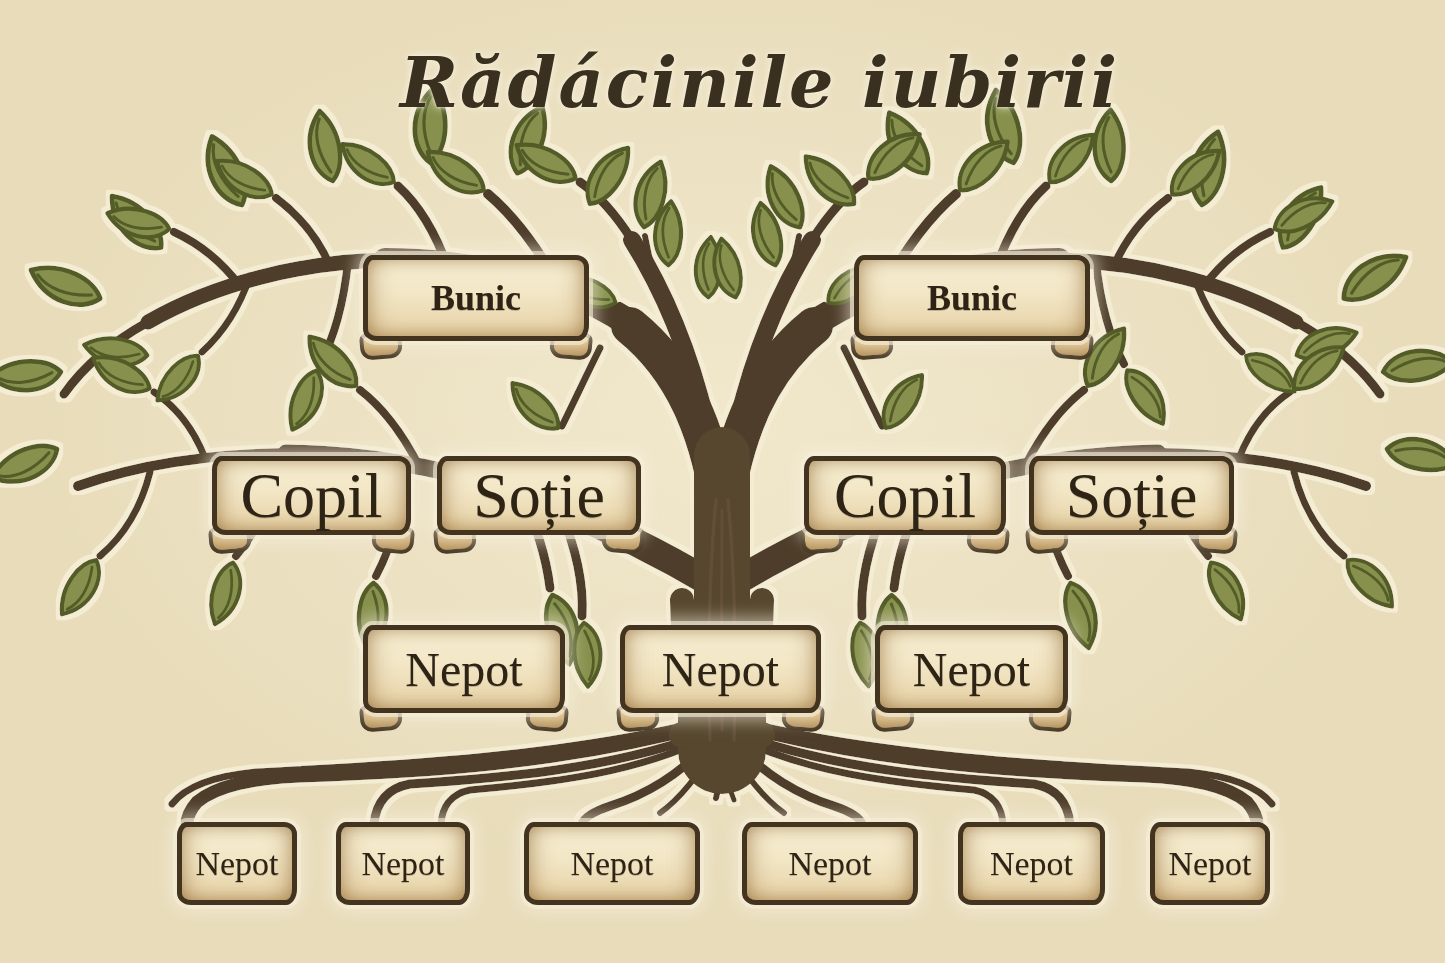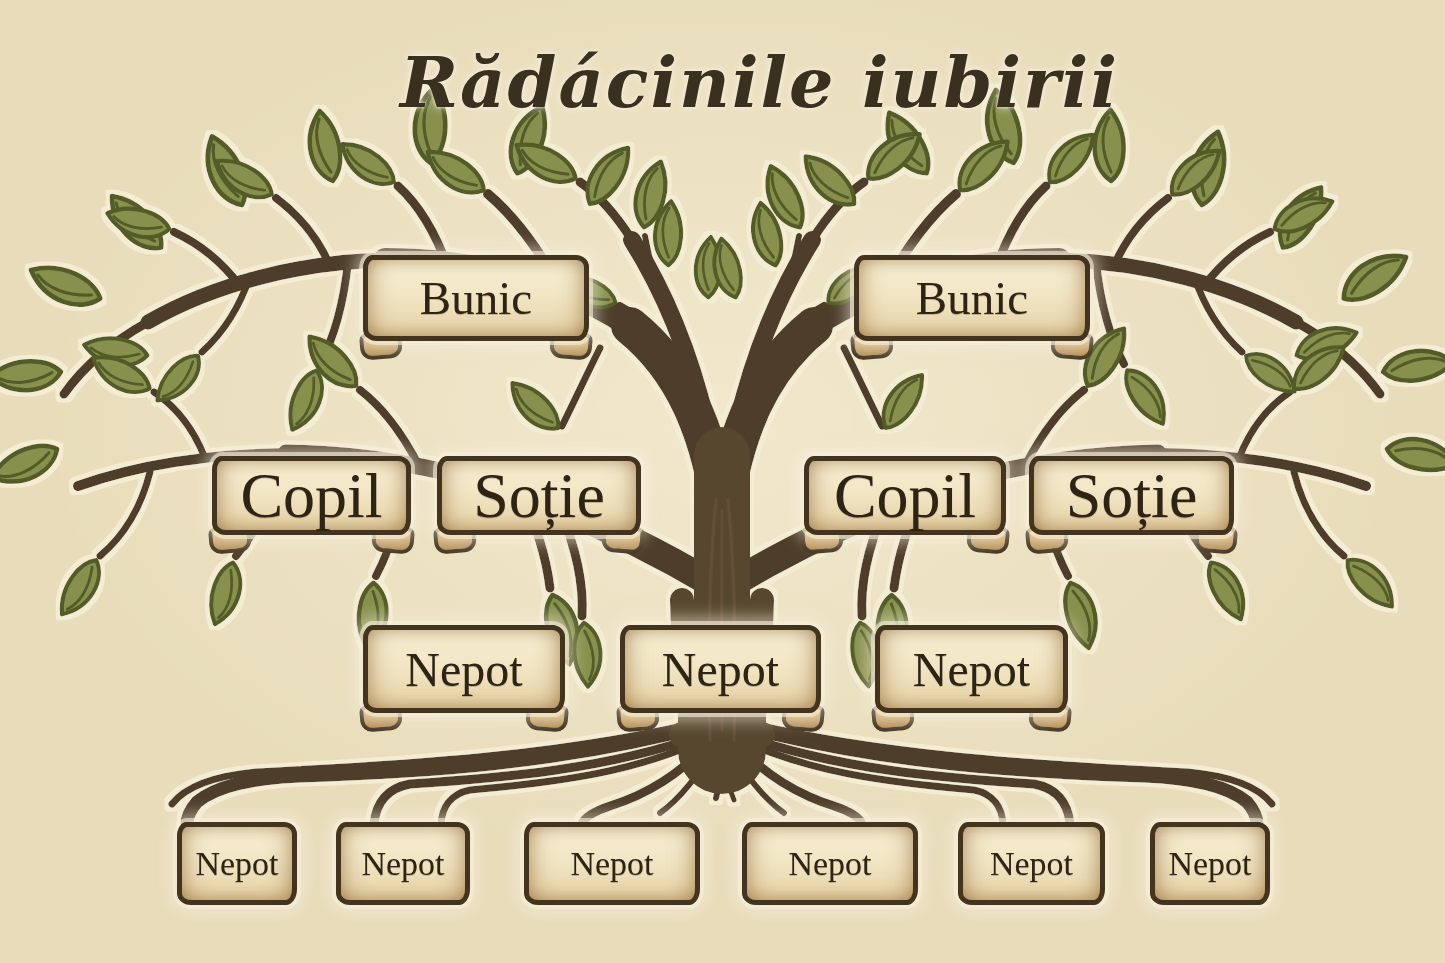--- a/index.html
+++ b/index.html
@@ -51,21 +51,21 @@
     background:linear-gradient(180deg,#dcbd84, var(--c-roll) 40%, #b28e55 100%);
     border:4px solid var(--c-banner_border);
     border-radius:7px 7px 12px 12px;
   }
   .scroll::before{left:-3px;transform:rotate(-5deg);}
   .scroll::after{right:-3px;transform:rotate(5deg);}
   .banner .label{
     position:relative;z-index:2;color:var(--c-label_ink);
     text-shadow:0 1px 0 rgba(67,52,32,.25);white-space:nowrap;
   }
-  .r1 .label{font-size:47px;}
+  .r1 .label{font-size:36px;font-weight:bold;}
   .r2 .label{font-size:64px;}
   .r3 .label{font-size:48px;}
   .r4 .label{font-size:34px;}
 </style>
 </head>
 <body>
 
 <div class="stage">
 
   <svg class="tree" width="1445" height="963" viewBox="0 0 1445 963">

